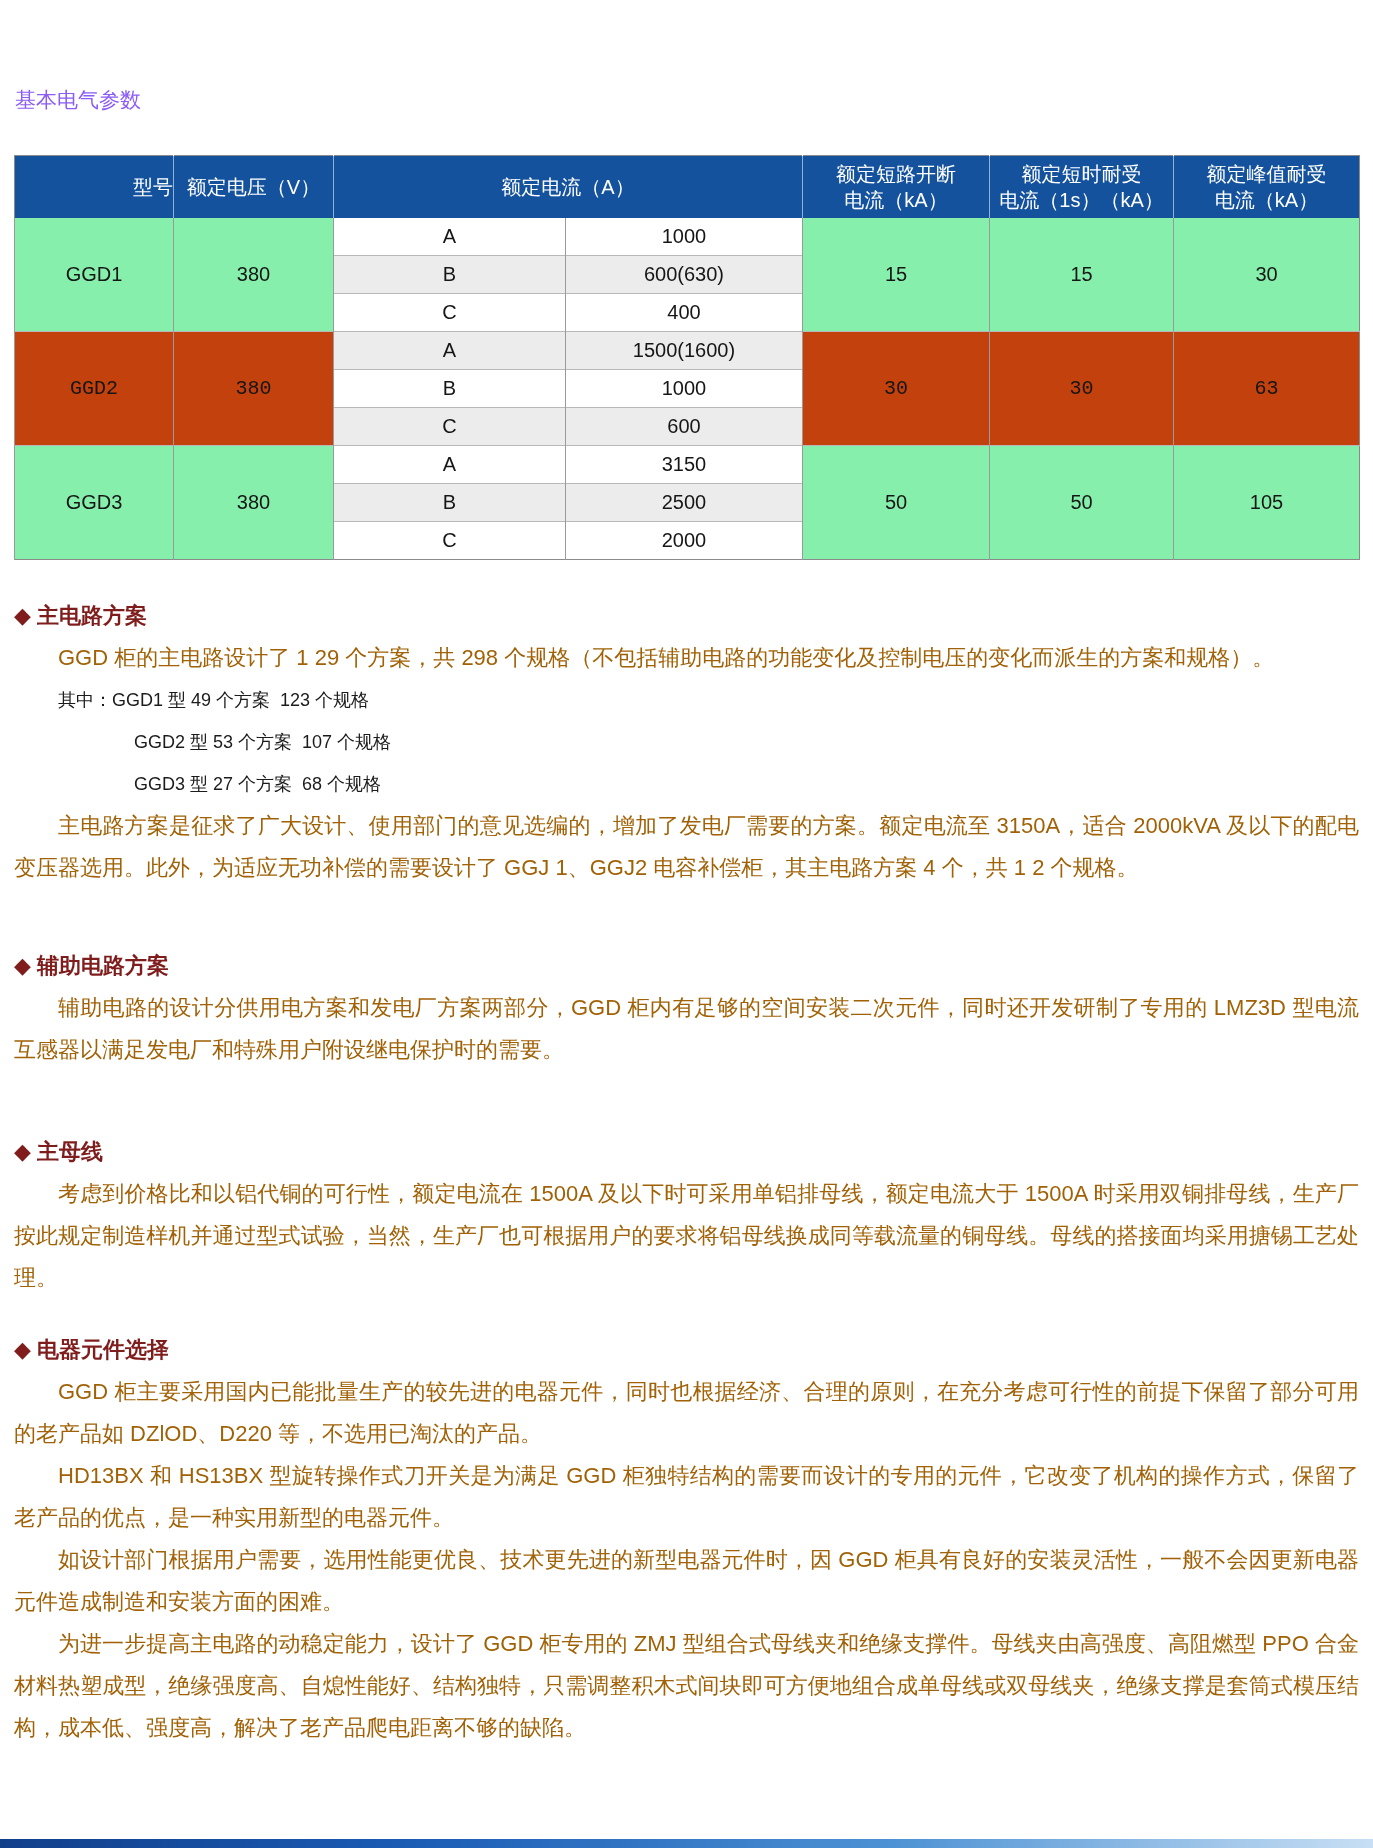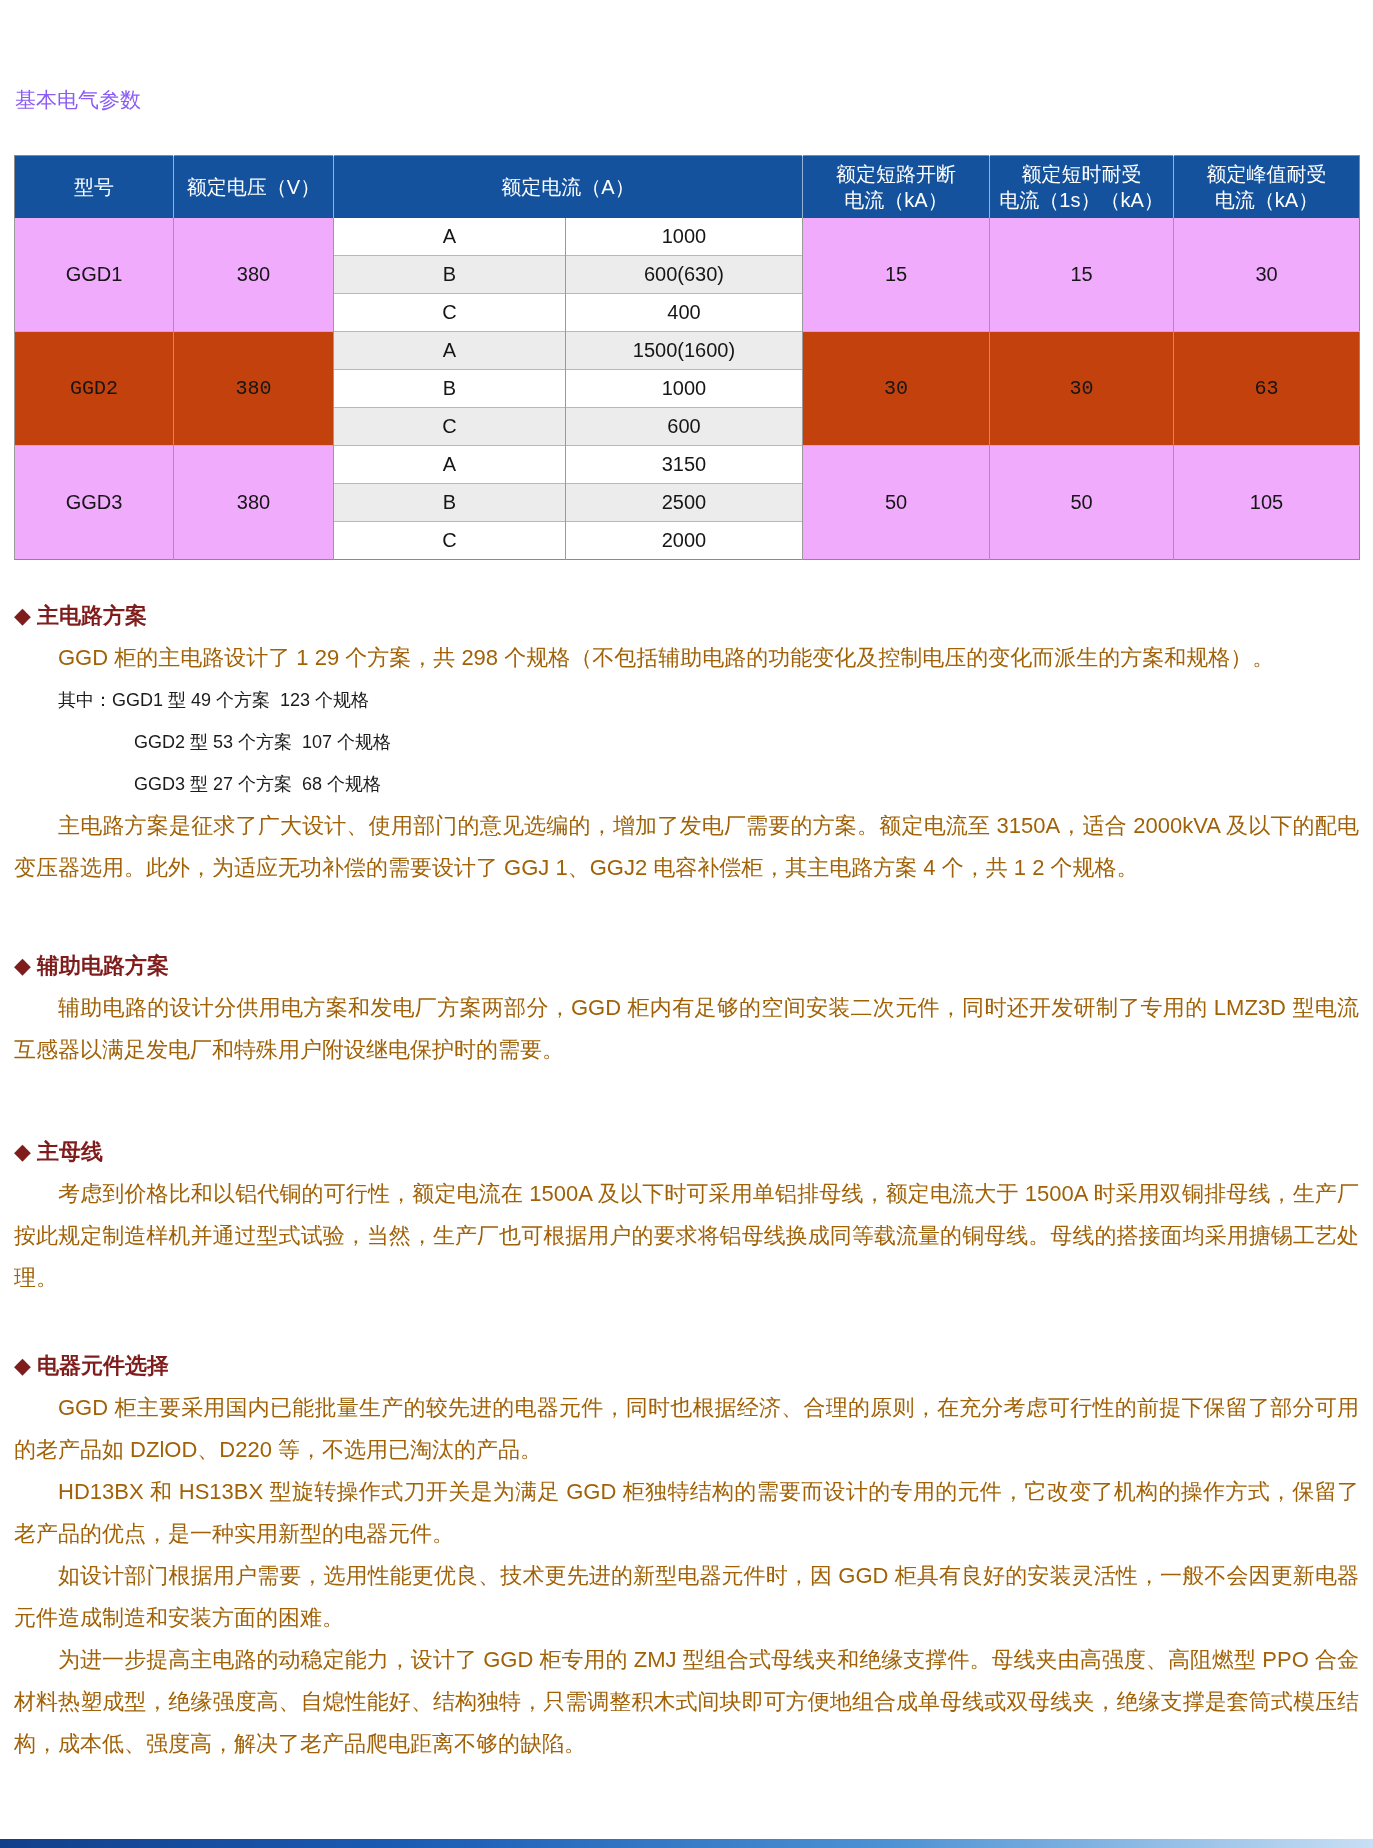--- a/index.html
+++ b/index.html
@@ -40,41 +40,41 @@
     width:1345px;border-collapse:collapse;table-layout:fixed;
     font-size:20px;color:#161616;
     border:1px solid #8a8a8a;
   }
   table.params th{
     background:#14529e;color:#ffffff;font-weight:normal;
     height:62px;padding:0;text-align:center;vertical-align:middle;
     border-left:1px solid rgba(255,255,255,.55);
     font-size:20px;line-height:26px;
   }
-  table.params th:first-child{border-left:none;}
+  table.params th:first-child{border-left:none;text-align:right;}
   table.params td{
     height:37px;padding:0;text-align:center;vertical-align:middle;
     border-left:1px solid #9a9a9a;
   }
   td.current-value{border-left:none;}
   tr.sub + tr.sub td{border-top:1px solid #b8b8b8;}
   tr.block-start td{border-top:2px solid #8a8a8a;}
   thead tr th{border-top:none;}
   tr.alt td.stripe{background:#ececec;}
   td.block-gray{background:#c2410c;font-family:Liberation Mono, monospace;}
-  td.block-white{background:#f0abfc;}
+  td.block-white{background:#86efac;}
   
   .section-heading{
     margin:0 14px;font-size:22px;line-height:42px;color:#7f1d1d;
     font-weight:bold;
   }
   .sec1 .section-heading{margin-top:36px;}
   .sec2 .section-heading{margin-top:56px;}
   .sec3 .section-heading{margin-top:60px;}
-  .sec4 .section-heading{margin-top:46px;}
+  .sec4 .section-heading{margin-top:30px;}
   .para{
     margin:0 14px;font-size:22px;line-height:42px;
     text-align:justify;text-indent:2em;color:#a16207;
   }
   .note-line{
     margin:0 14px;font-size:18px;line-height:42px;white-space:pre;
   }
   .note-first{padding-left:44px;}
   .note-rest{padding-left:120px;}
   

